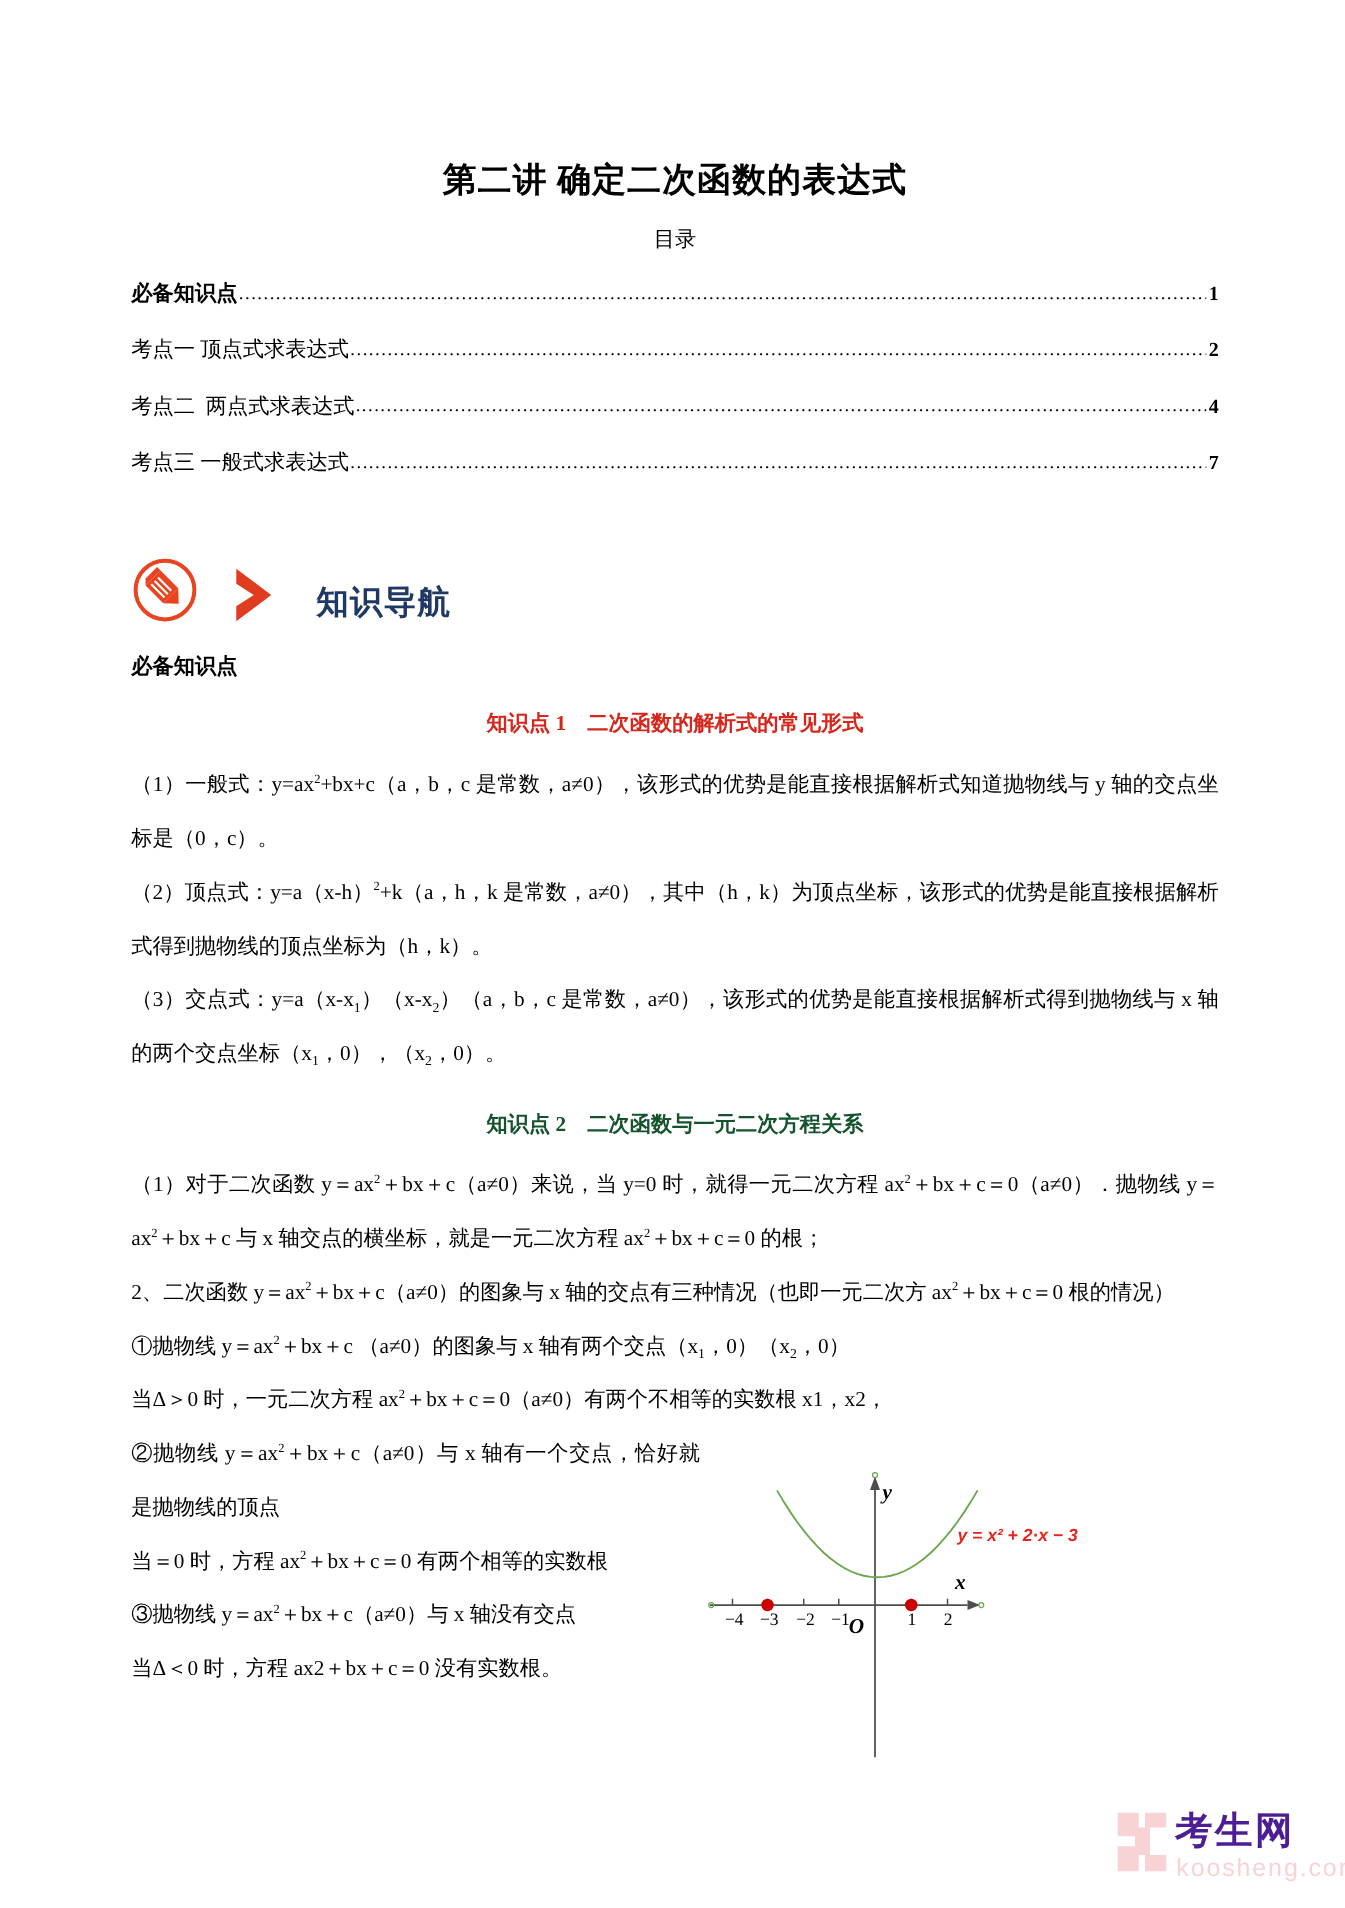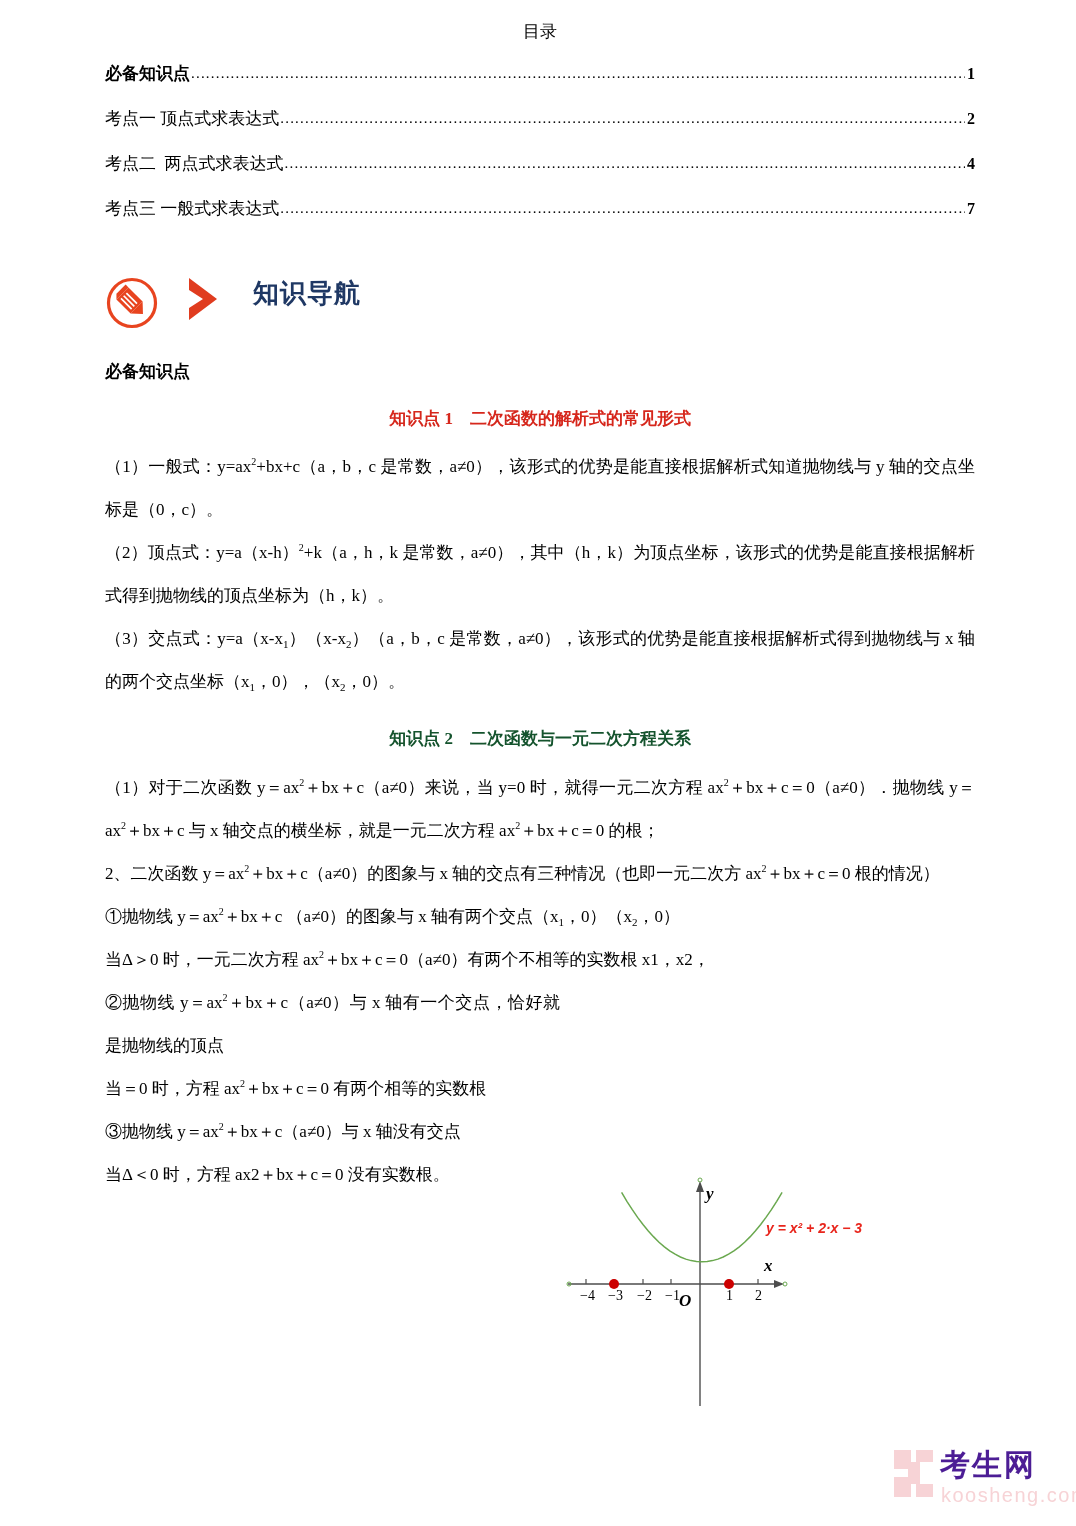--- a/index.html
+++ b/index.html
@@ -77,21 +77,21 @@
     flex: 0 0 auto;
     font-size: 16px;
     font-weight: bold;
     padding-left: 1px;
   }
 
   
   .banner {
     margin-top: 32px;
     display: flex;
-    align-items: flex-start;
+    align-items: flex-end;
     height: 62px;
     gap: 16px;
   }
   .pencil-badge {
     width: 54px;
     height: 54px;
     flex: 0 0 auto;
     position: relative;
   }
   .chevron {
@@ -192,20 +192,21 @@
     font-family: "Liberation Sans", sans-serif;
   }
 </style>
 </head>
 <body>
 
 <div class="page">
 
   <div class="content">
 
+    <div class="doc-title">第二讲 确定二次函数的表达式</div>
     <div class="toc-heading">目录</div>
 
     <div class="toc">
 
       <div class="toc-row bold">
         <span class="toc-label">必备知识点</span>
         <span class="dots">................................................................................................................................................................</span>
         <span class="toc-page">1</span>
       </div>
 

